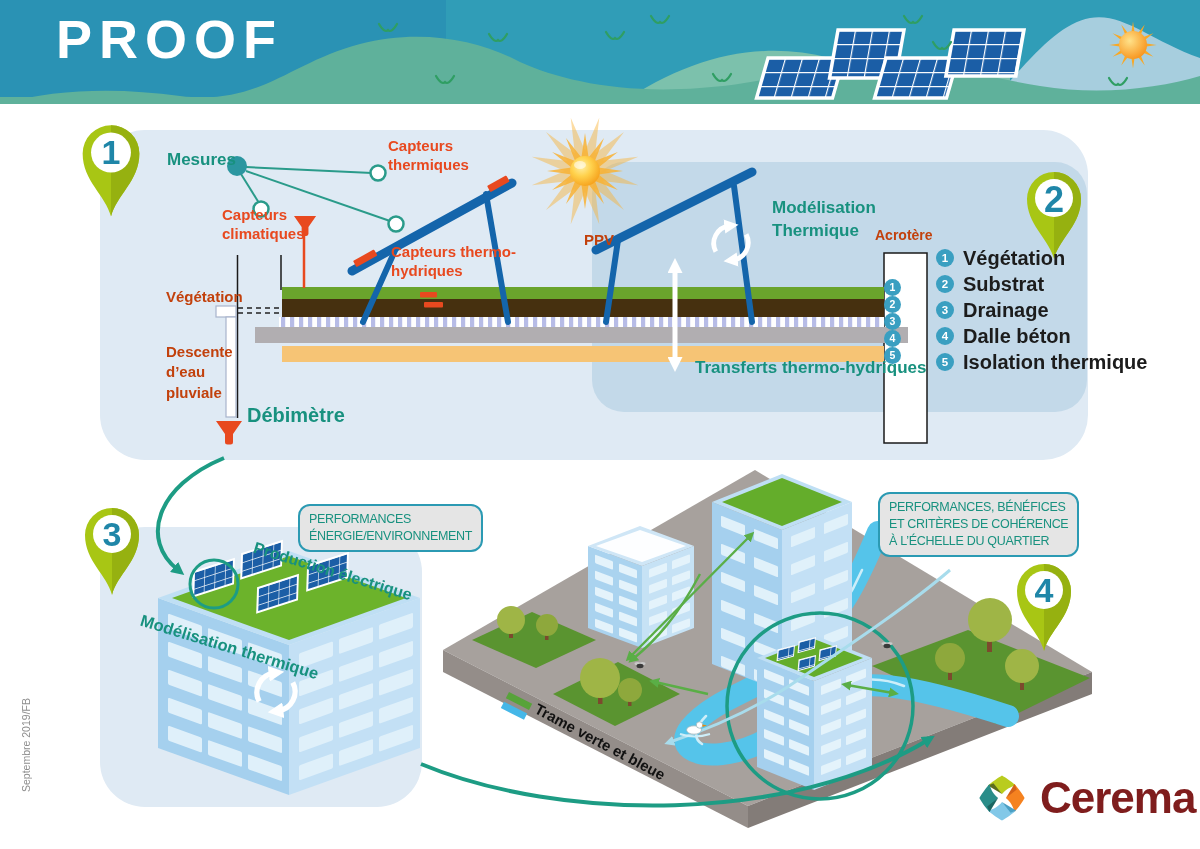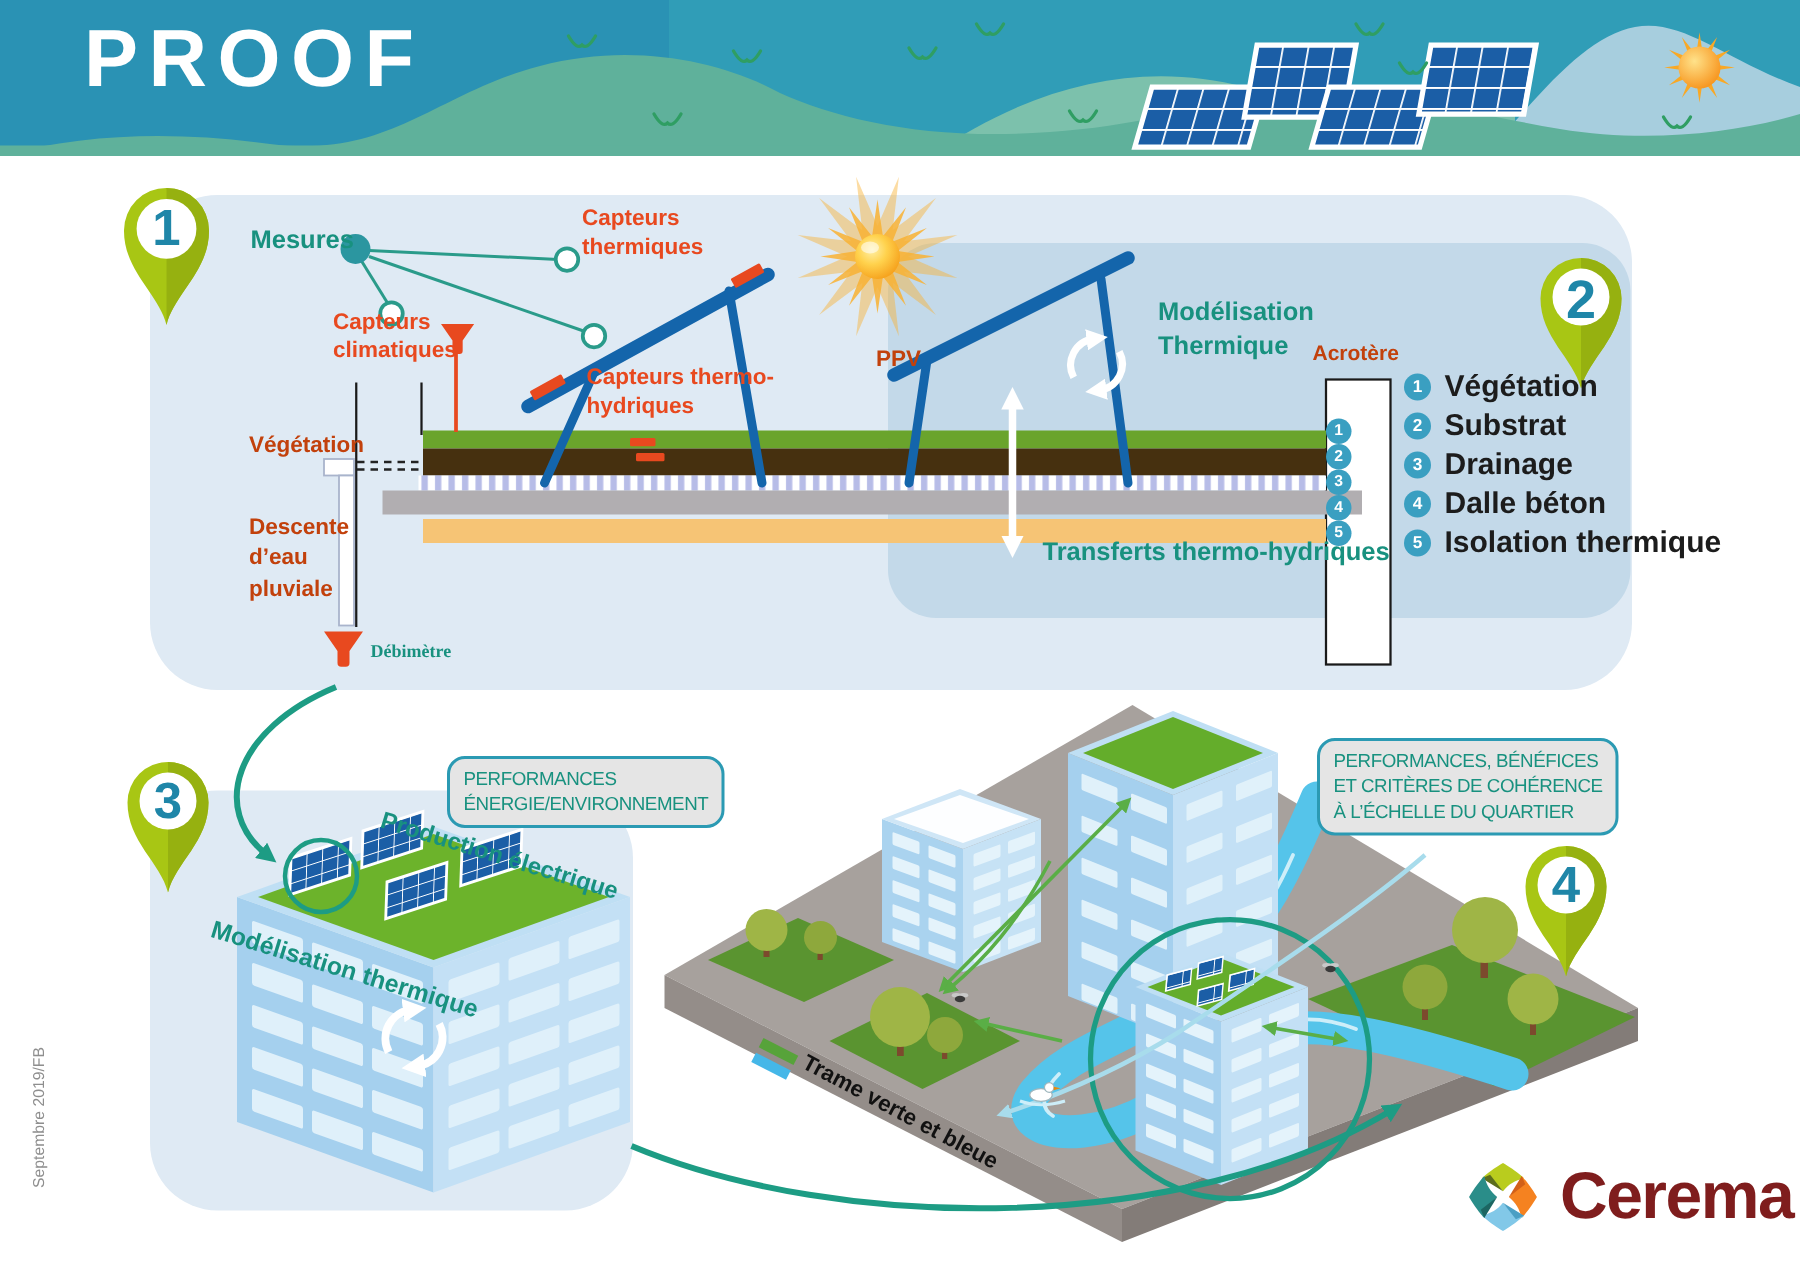--- a/index.html
+++ b/index.html
@@ -454,21 +454,21 @@
 <div class="pin-num" style="left:1032px;top:179px;font-size:36px;">2</div>
 <div class="pin-num" style="left:90px;top:515px;font-size:34px;">3</div>
 <div class="pin-num" style="left:1022px;top:571px;font-size:34px;">4</div>
 
 <div class="t teal" style="left:167px;top:149px;font-size:17px;">Mesures</div>
 <div class="t red" style="left:388px;top:137px;width:86px;font-size:15px;">Capteurs thermiques</div>
 <div class="t red" style="left:222px;top:206px;width:94px;font-size:15px;">Capteurs climatiques</div>
 <div class="t red" style="left:391px;top:243px;width:150px;font-size:15px;">Capteurs thermo-hydriques</div>
 <div class="t blk" style="left:166px;top:288px;font-size:15px;">Végétation</div>
 <div class="t blk" style="left:166px;top:342px;width:84px;font-size:15px;line-height:1.35;">Descente d’eau pluviale</div>
-<div class="t teal" style="left:247px;top:427px;font-size:12px;font-family:Liberation Serif, serif;">Débimètre</div>
+<div class="t teal" style="left:247px;top:403px;font-size:20px;">Débimètre</div>
 <div class="t blk" style="left:584px;top:231px;font-size:15px;">PPV</div>
 <div class="t teal" style="left:772px;top:197px;width:120px;font-size:17px;line-height:1.35;">Modélisation Thermique</div>
 <div class="t blk" style="left:875px;top:227px;font-size:14px;">Acrotère</div>
 <div class="t teal" style="left:695px;top:357px;font-size:17px;">Transferts thermo-hydriques</div>
 
 <div class="edge-badges">
   <span class="badge">1</span>
   <span class="badge">2</span>
   <span class="badge">3</span>
   <span class="badge">4</span>

